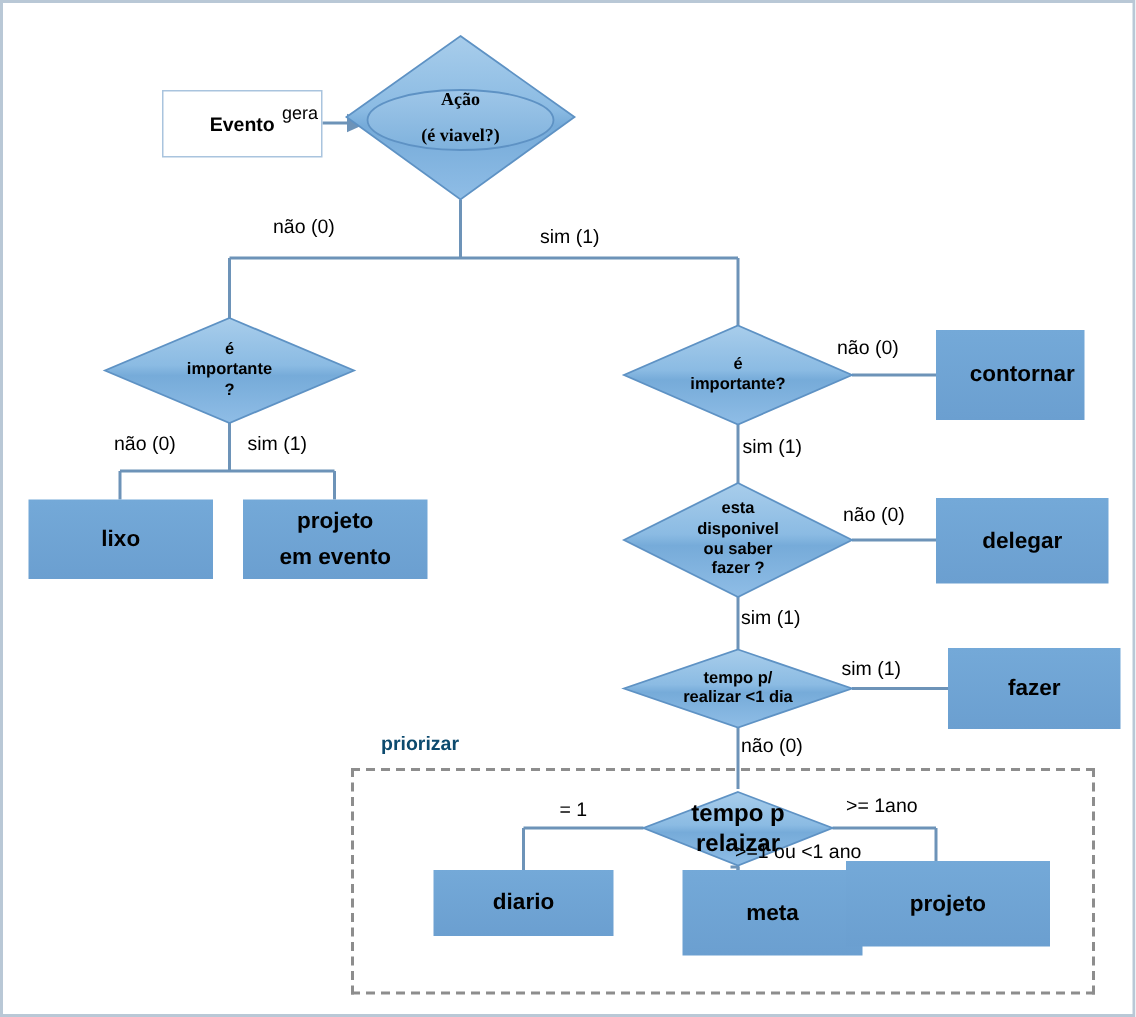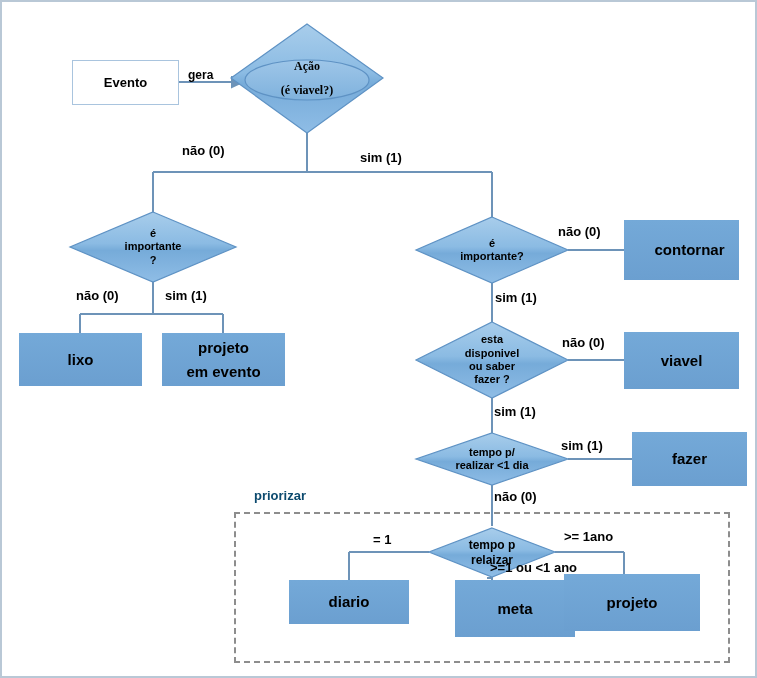--- a/index.html
+++ b/index.html
@@ -28,36 +28,36 @@
     color:#000;font-weight:bold;
     text-align:center;line-height:1.55;
     font-size:15px;
   }
   .rect-solid .l2{display:block;}
 
   .rect-white{
     background:#ffffff;
     border:1.5px solid #a9c4de;
     display:flex;align-items:center;justify-content:center;
-    color:#000;font-weight:bold;font-size:13px;
+    color:#000;font-weight:bold;font-size:13px;margin-left:36px;
   }
 
   .diamond{
     display:flex;align-items:center;justify-content:center;
     text-align:center;
   }
   .diamond .dtext{
     position:relative;z-index:3;
     color:#000;font-weight:bold;font-size:11px;line-height:1.22;
     text-align:center;pointer-events:none;
   }
 
   
   .elabel{
-    position:absolute;color:#000;font-weight:bold;
+    position:absolute;color:#000;font-weight:normal;
     font-size:13px;white-space:nowrap;
   }
 
   
   .grp-label{
     position:absolute;color:#0c4a6e;font-weight:bold;font-size:13px;
   }
   .grp-box{
     position:absolute;
     border:2px dashed #8d8d8d;
@@ -176,45 +176,45 @@
   </div>
 
   <div class="node diamond" style="left:414px;top:431px;width:152px;height:52px;align-items:center;">
     <div class="dtext">
       <div>tempo p/</div>
       <div>realizar &lt;1 dia</div>
     </div>
   </div>
 
   <div class="node diamond" style="left:427px;top:526px;width:126px;height:49px;">
-    <div class="dtext" style="font-size:12px;">
+    <div class="dtext" style="font-size:16px;">
       <div>tempo p</div>
       <div>relaizar</div>
     </div>
   </div>
 
   <div class="node rect-white" style="left:70px;top:58px;width:107px;height:45px;">
     <span>Evento</span>
   </div>
 
   <div class="node rect-solid" style="left:17px;top:331px;width:123px;height:53px;">
     <span>lixo</span>
   </div>
 
   <div class="node rect-solid" style="left:160px;top:331px;width:123px;height:53px;">
     <span>projeto</span>
     <span class="l2">em evento</span>
   </div>
 
-  <div class="node rect-solid" style="left:622px;top:218px;width:115px;height:60px;padding-left:16px;">
+  <div class="node rect-solid" style="left:622px;top:218px;width:99px;height:60px;padding-left:16px;">
     <span>contornar</span>
   </div>
 
   <div class="node rect-solid" style="left:622px;top:330px;width:115px;height:57px;">
-    <span>viavel</span>
+    <span>delegar</span>
   </div>
 
   <div class="node rect-solid" style="left:630px;top:430px;width:115px;height:54px;">
     <span>fazer</span>
   </div>
 
   <div class="node rect-solid" style="left:287px;top:578px;width:120px;height:44px;">
     <span>diario</span>
   </div>
 

